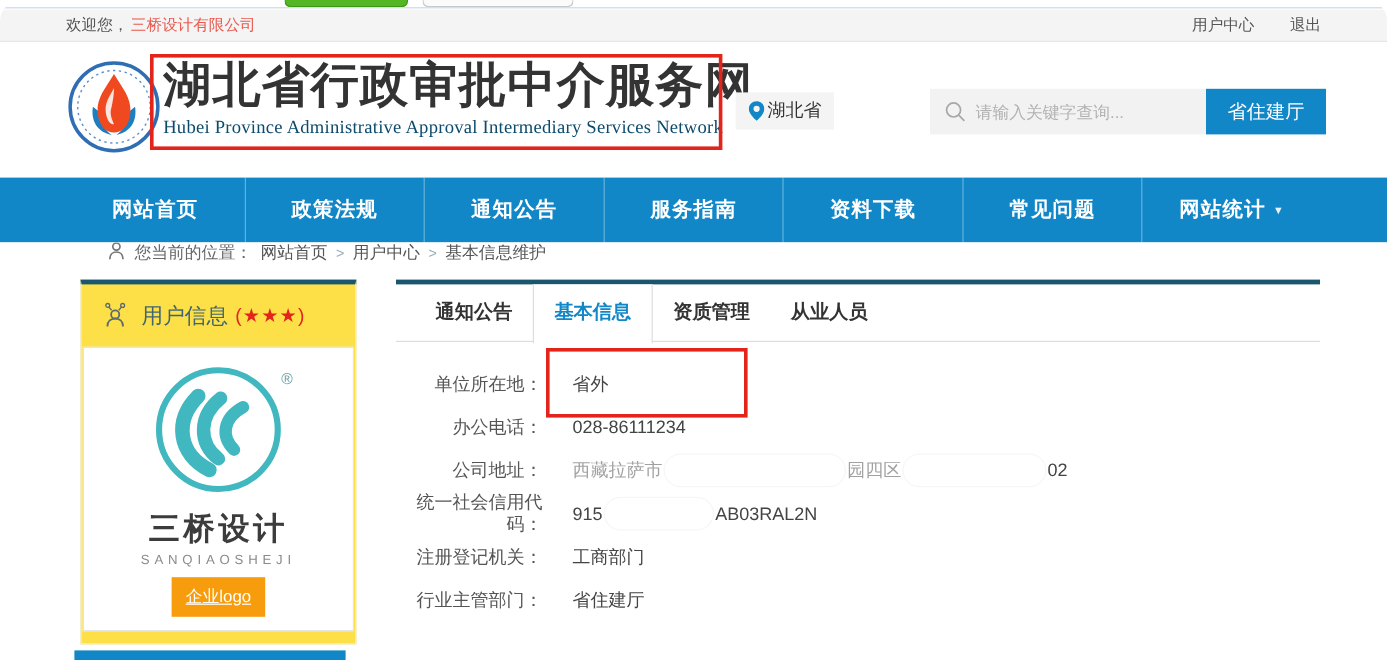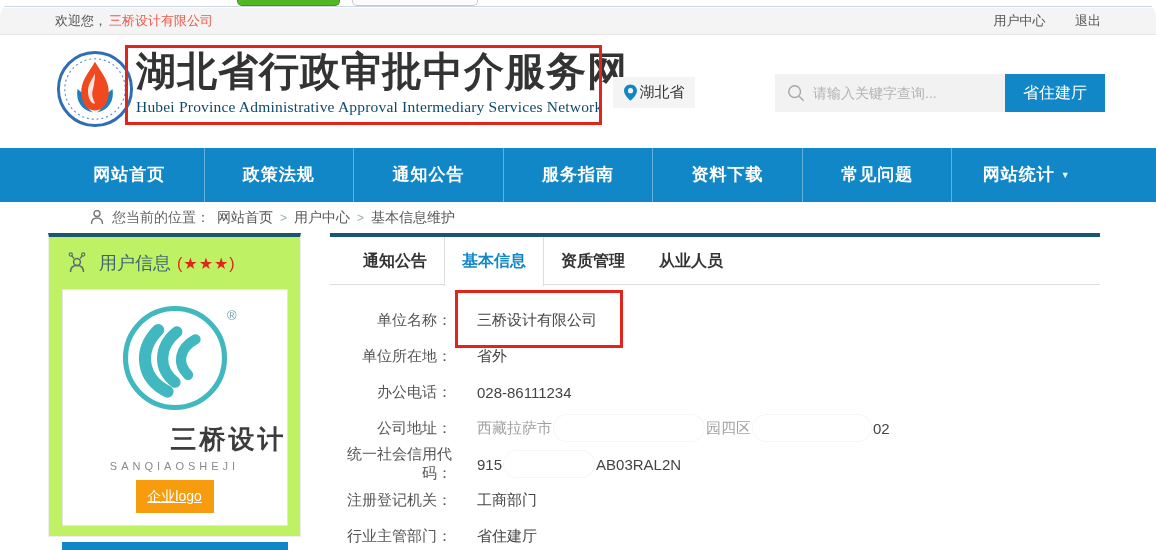--- a/index.html
+++ b/index.html
@@ -31,34 +31,34 @@
   .search-btn { position:absolute; left:1005px; top:39px; width:100px; height:38px; background:#1187c7; color:#fff; font-size:16px; border:none; cursor:pointer; font-family:inherit; }
 
   
   .nav { position:absolute; left:0; top:148px; width:1156px; height:54px; background:#1187c7; }
   .nav-inner { width:1046px; margin:0 auto; display:flex; height:54px; }
   .nav-item { flex:1; text-align:center; line-height:54px; color:#fff; font-size:17px; font-weight:bold; letter-spacing:1px; cursor:pointer; }
   .nav-item + .nav-item { border-left:1px solid rgba(255,255,255,0.35); }
   .nav-caret { font-size:9px; margin-left:6px; color:rgba(255,255,255,0.9); vertical-align:2px; }
 
   
-  .breadcrumb { position:absolute; left:0; top:202px; width:1156px; height:31px; display:flex; align-items:center; padding-left:90px; font-size:14px; color:#666; background:#fff; }
+  .breadcrumb { position:absolute; left:0; top:202px; width:1156px; height:31px; display:flex; align-items:flex-start; padding-left:90px; font-size:14px; color:#666; background:#fff; }
   .breadcrumb .crumb-prefix { margin-left:8px; }
   .crumb-link { color:#555; margin:0 7px; cursor:pointer; }
   .crumb-sep { color:#9ab0b8; font-size:12px; }
 
   
-  .sidebar { position:absolute; left:48px; top:233px; width:253px; height:304px; background:#bef264; border:1px solid #ededed; border-top:4px solid #1a576e; }
+  .sidebar { position:absolute; left:67px; top:233px; width:230px; height:304px; background:#fde047; border:1px solid #ededed; border-top:4px solid #1a576e; }
   .side-head { height:52px; display:flex; align-items:center; padding-left:15px; }
   .side-title { font-size:18px; color:#3f6573; margin-left:9px; }
   .side-stars { font-size:16px; color:#e2241a; margin-left:6px; letter-spacing:1px; }
   .logo-card { width:226px; height:237px; margin:0 auto; border:1px solid #e4e4e4; background:#fff; text-align:center; position:relative; }
   .logo-circle-wrap { position:relative; width:116px; margin:12px auto 0; }
   .logo-reg { position:absolute; right:-4px; top:6px; font-size:13px; color:#6a9fa4; }
-  .logo-name { font-size:26px; font-weight:bold; color:#3c3c3c; letter-spacing:3px; margin-top:4px;text-align:right; }
+  .logo-name { font-size:26px; font-weight:bold; color:#3c3c3c; letter-spacing:3px; margin-top:4px; }
   .logo-sub { font-size:11px; color:#8a8a8a; letter-spacing:4px; margin-top:3px; }
   .logo-btn { display:block; width:78px; height:33px; line-height:33px; margin:8px auto 0; background:#f79c0c; color:#fff; font-size:14px; text-decoration:underline; cursor:pointer; }
   .side-bottom-bar { position:absolute; left:62px; top:542px; width:226px; height:8px; background:#1187c7; cursor:pointer; }
 
   
   .main { position:absolute; left:330px; top:233px; width:770px; height:317px; background:#fff; border-top:4px solid #1a576e; }
   .tabstrip { position:relative; display:flex; height:48px; border-bottom:1px solid #ddd; padding-left:16px; }
   .tab { padding:0 17px; line-height:48px; font-size:16px; font-weight:bold; color:#333; cursor:pointer; }
   .tab.active { color:#1187c7; border-left:1px solid #ddd; border-right:1px solid #ddd; background:#fff; height:49px; margin-bottom:-1px; }
   .form { padding-top:17px; }
@@ -172,24 +172,20 @@
 
   <div class="main">
     <div class="tabstrip" id="tab-list">
         <div class="tab">通知公告</div>
         <div class="tab active">基本信息</div>
         <div class="tab">资质管理</div>
         <div class="tab">从业人员</div>
       </div>
     <div class="form" id="form-rows">
         <div class="frow">
-          <div class="flabel">单位名称：</div>
-          <div class="fvalue">三桥设计有限公司</div>
-        </div>
-        <div class="frow">
           <div class="flabel">单位所在地：</div>
           <div class="fvalue">省外</div>
         </div>
         <div class="frow">
           <div class="flabel">办公电话：</div>
           <div class="fvalue">028-86111234</div>
         </div>
         <div class="frow">
           <div class="flabel">公司地址：</div>
           <div class="fvalue">

